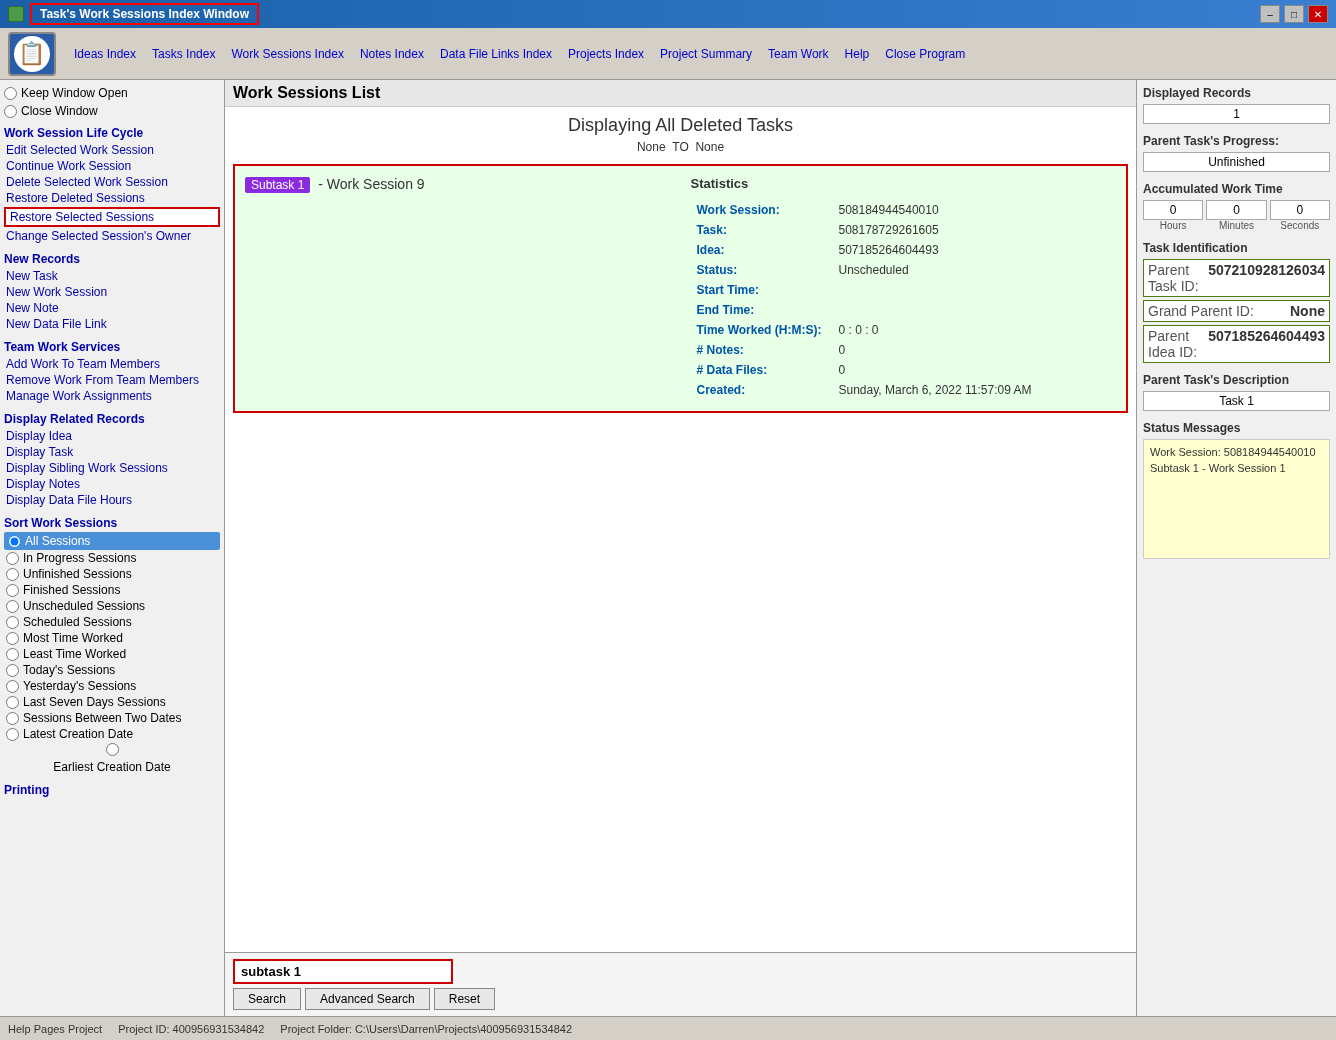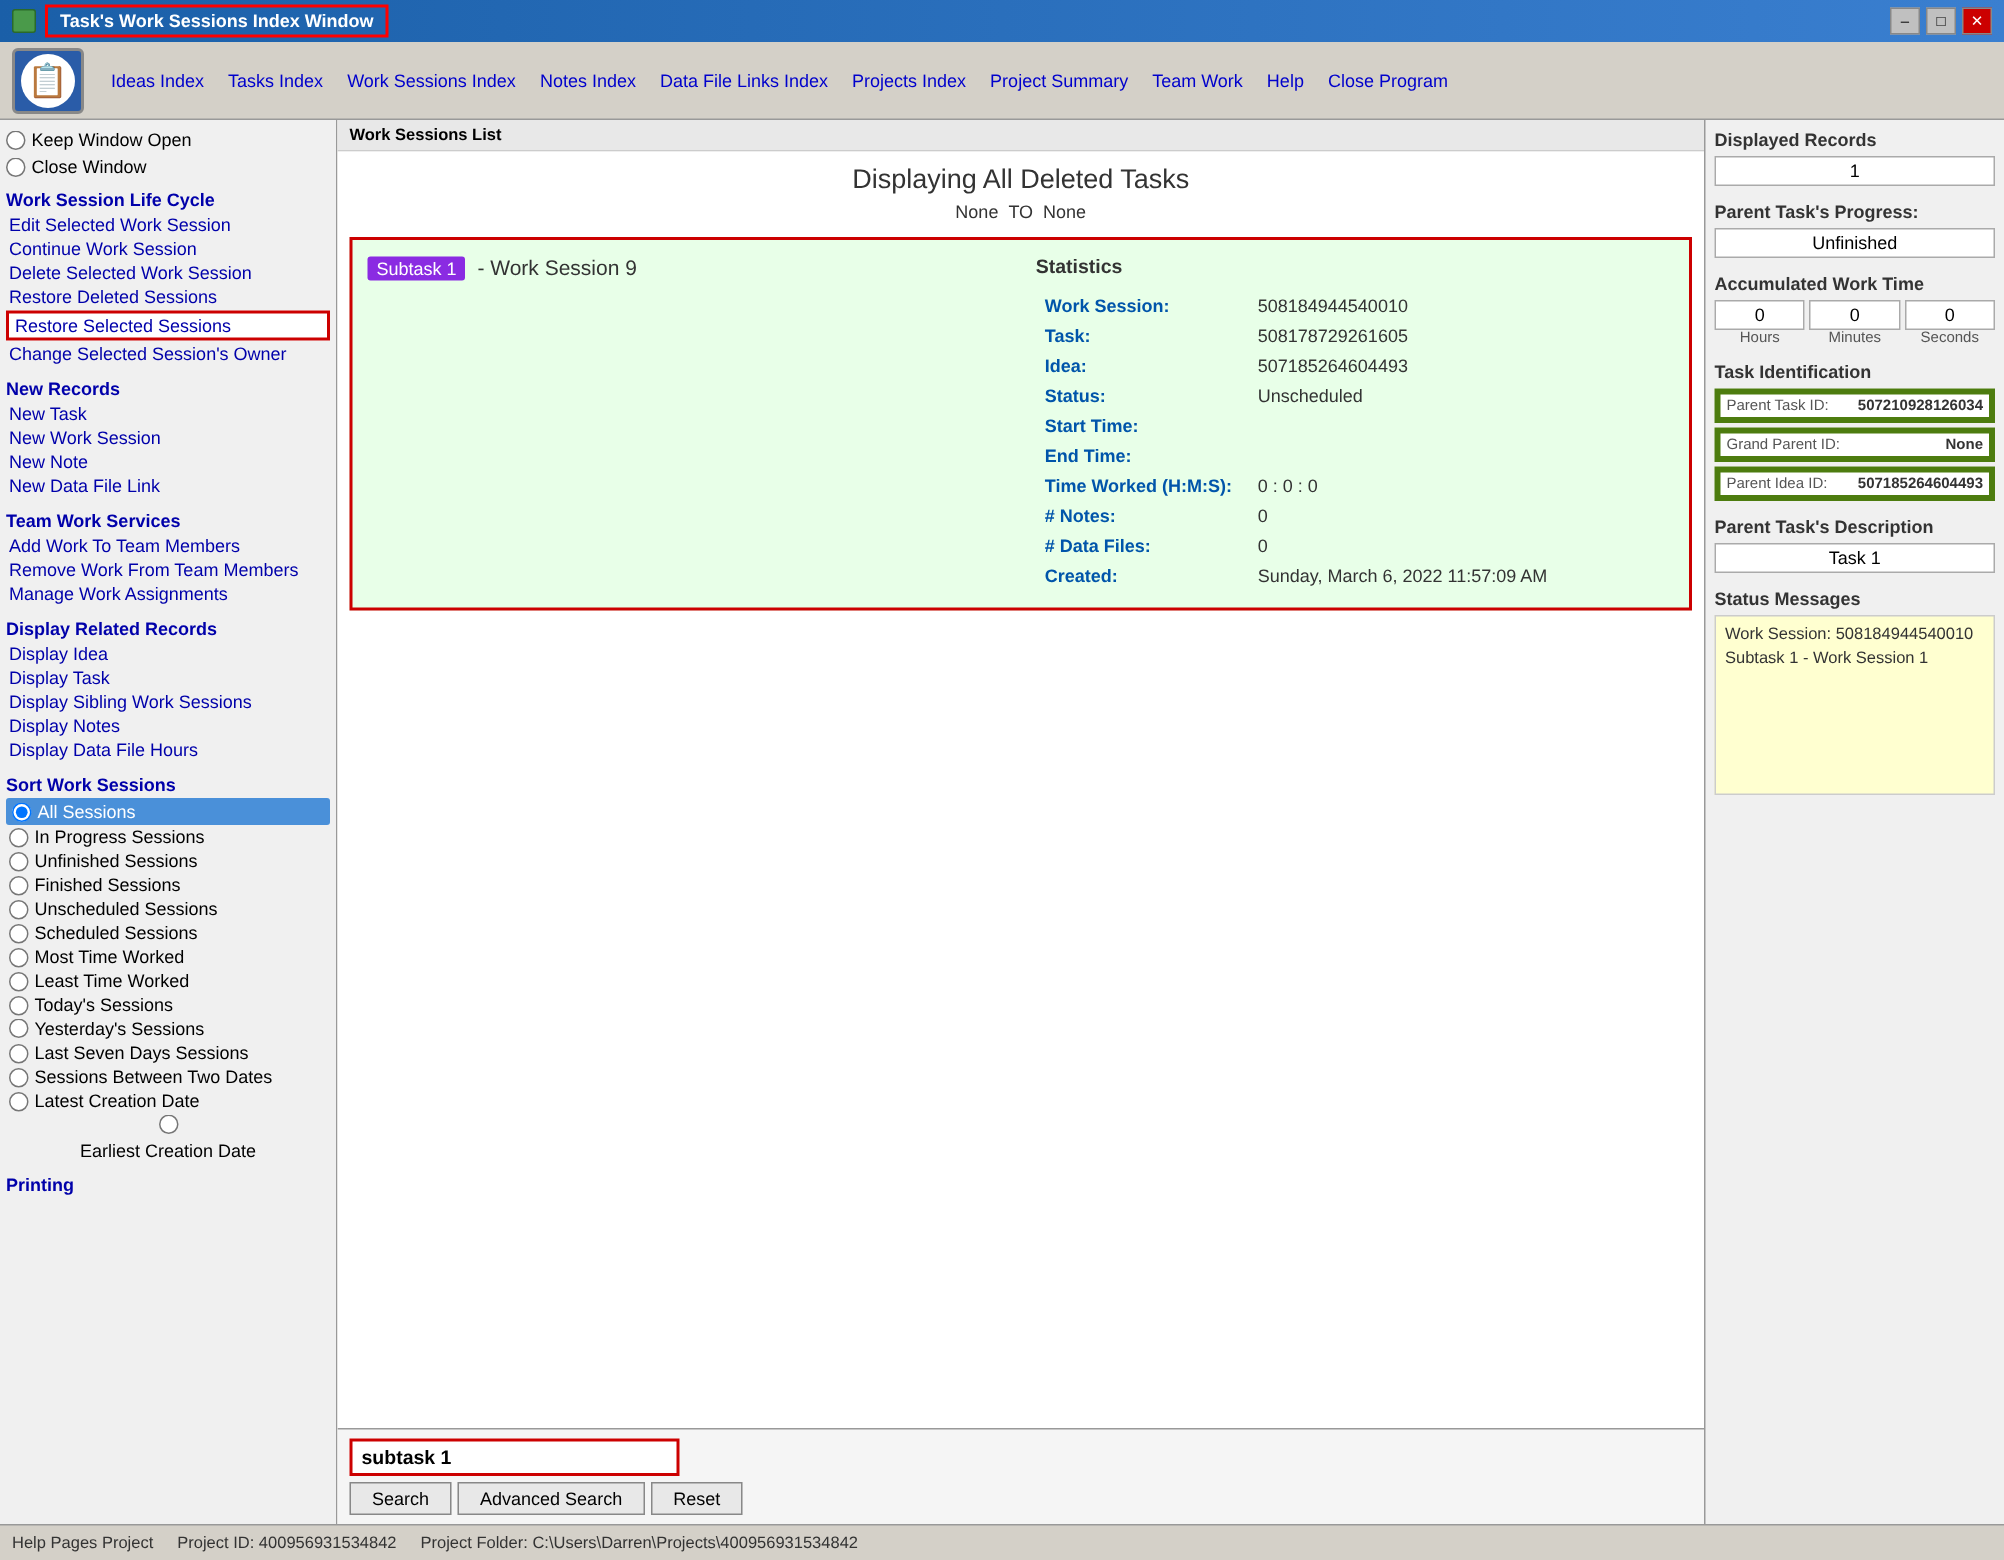--- a/index.html
+++ b/index.html
@@ -114,21 +114,21 @@
       flex: 1;
       background: white;
       display: flex;
       flex-direction: column;
       overflow: hidden;
     }
     .content-header {
       background: #e8e8e8;
       padding: 4px 8px;
       font-weight: bold;
-      font-size: 11px;
+      font-size: 16px;
       border-bottom: 1px solid #ccc;
     }
     .content-body {
       flex: 1;
       padding: 8px;
       overflow-y: auto;
       background: white;
     }
     .display-title {
       text-align: center;
@@ -219,23 +219,23 @@
     .time-cell {
       background: white;
       border: 1px solid #aaa;
       text-align: center;
       padding: 2px;
     }
     .time-label { font-size: 10px; color: #555; text-align: center; }
     .id-row { display: flex; flex-direction: column; gap: 3px; }
     .id-item {
       background: white;
-      border: 4px solid #4d7c0f;
+      border: 1px solid #4d7c0f;
       padding: 2px 4px;
-      font-size: 10px;
+      font-size: 14px;
       display: flex;
       justify-content: space-between;
     }
     .id-label { color: #555; }
     .id-val { color: #333; font-weight: bold; }
     .status-messages-box {
       background: #ffffd0;
       border: 1px solid #ccc;
       padding: 6px;
       font-size: 11px;
@@ -363,21 +363,21 @@
       <span>Most Time Worked</span>
     </label>
     <label style="display:flex;align-items:center;gap:4px;padding:1px 2px;cursor:pointer;">
       <input type="radio" name="sort" style="">
       <span>Least Time Worked</span>
     </label>
     <label style="display:flex;align-items:center;gap:4px;padding:1px 2px;cursor:pointer;">
       <input type="radio" name="sort" style="">
       <span>Today's Sessions</span>
     </label>
-    <label style="display:flex;align-items:flex-start;gap:4px;padding:1px 2px;cursor:pointer;">
+    <label style="display:flex;align-items:flex-end;gap:4px;padding:1px 2px;cursor:pointer;">
       <input type="radio" name="sort" style="">
       <span>Yesterday's Sessions</span>
     </label>
     <label style="display:flex;align-items:center;gap:4px;padding:1px 2px;cursor:pointer;">
       <input type="radio" name="sort" style="">
       <span>Last Seven Days Sessions</span>
     </label>
     <label style="display:flex;align-items:center;gap:4px;padding:1px 2px;cursor:pointer;">
       <input type="radio" name="sort" style="">
       <span>Sessions Between Two Dates</span>

